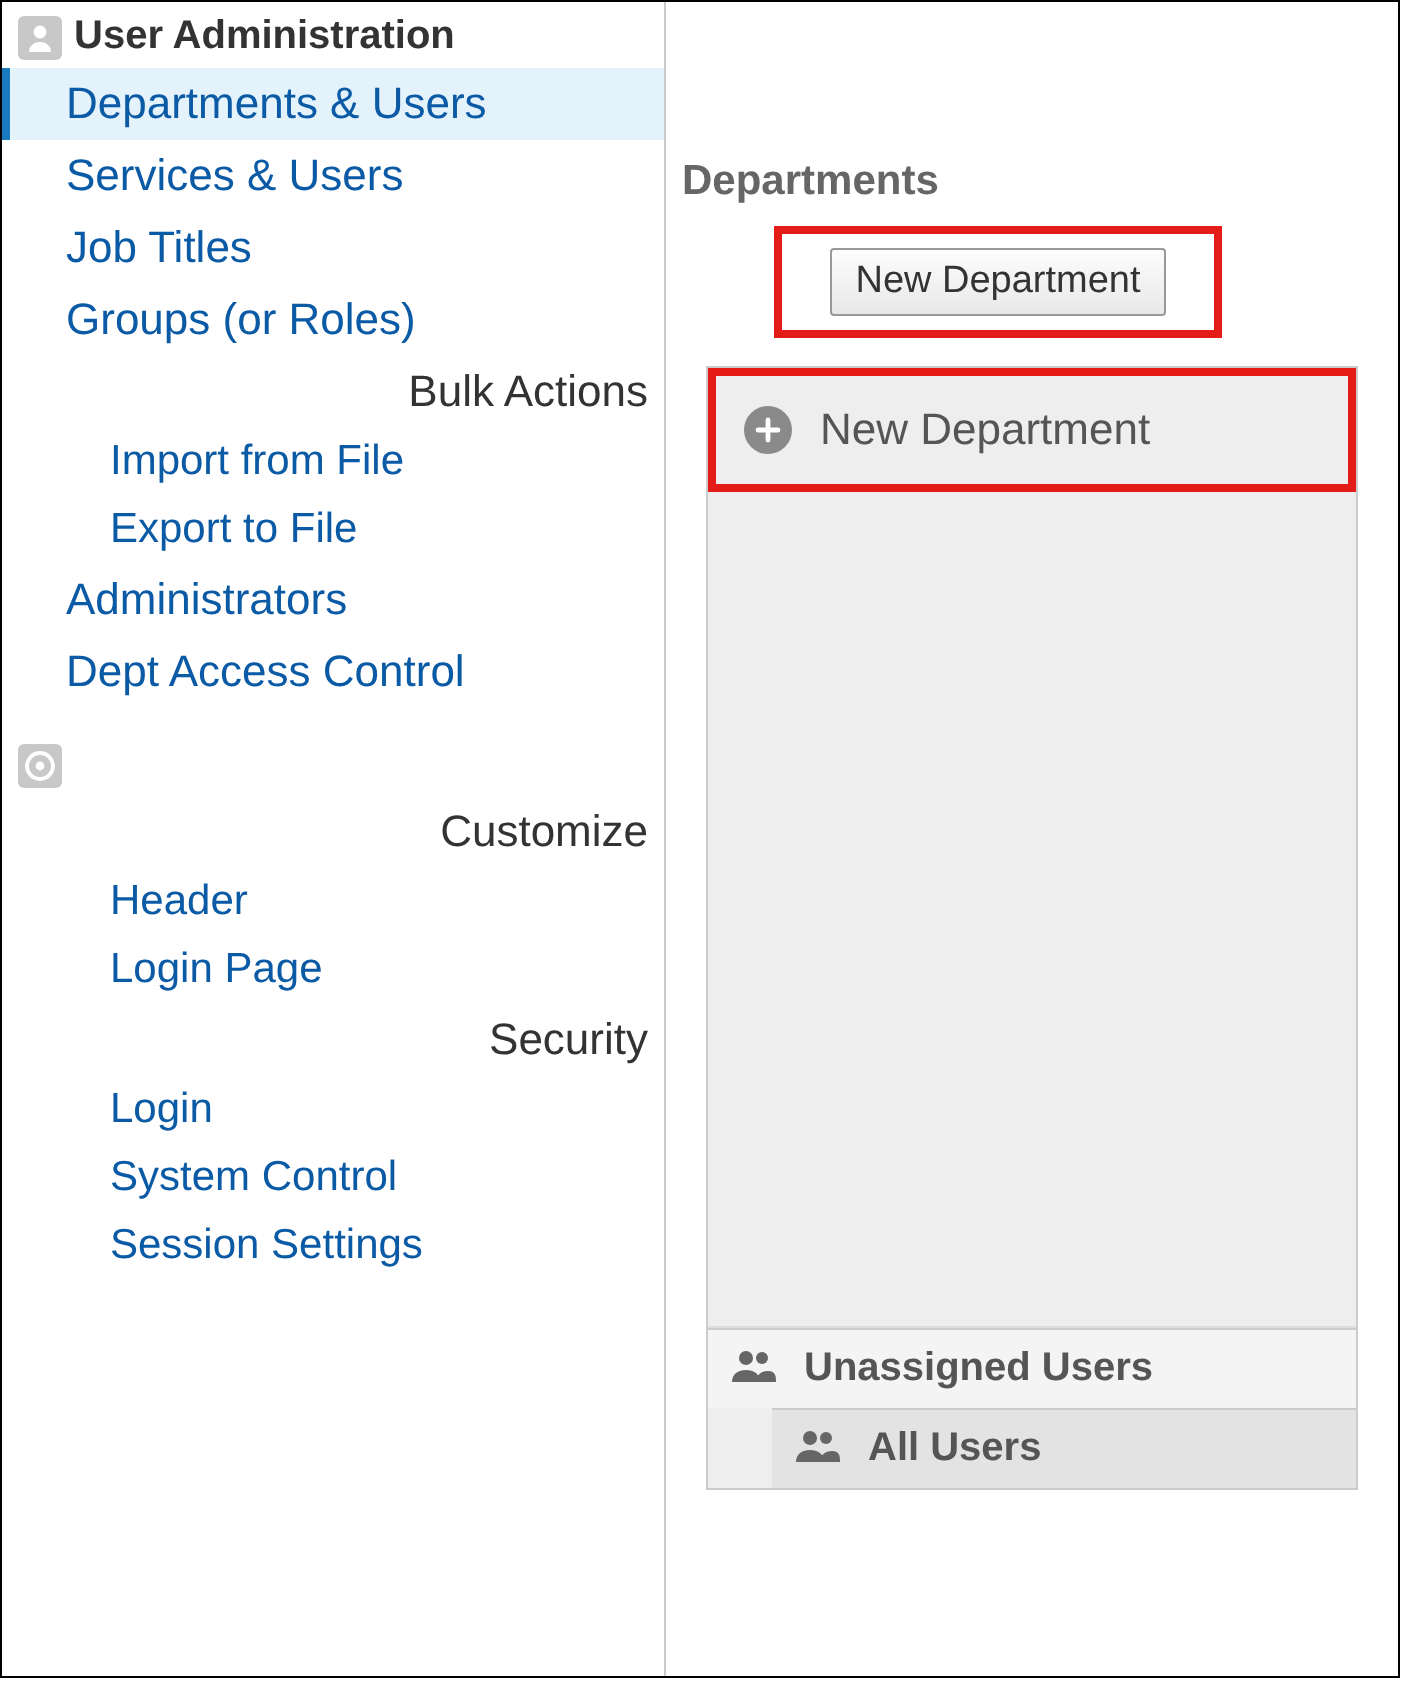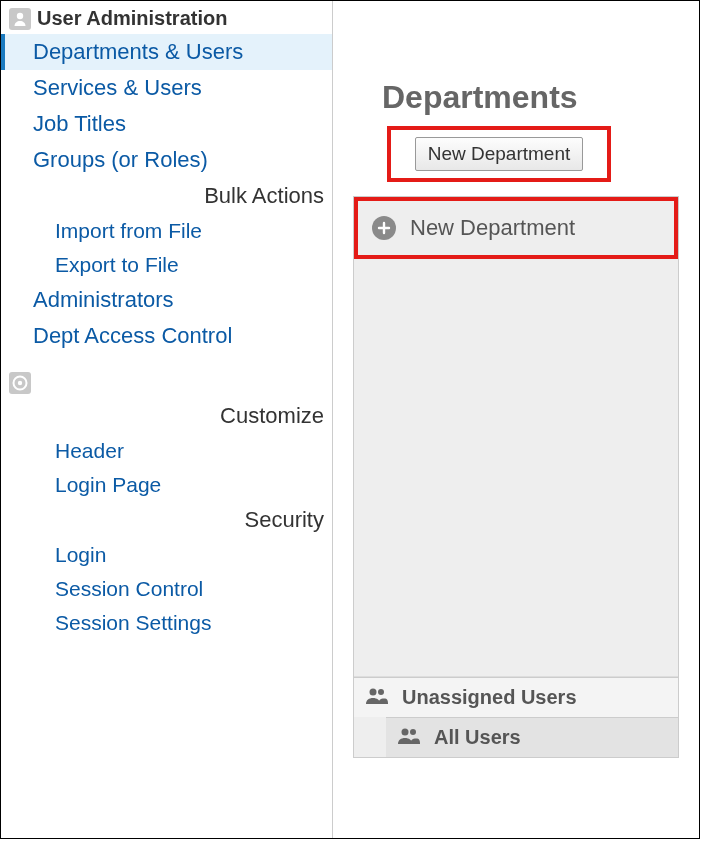--- a/index.html
+++ b/index.html
@@ -68,26 +68,25 @@
   .main {
     flex: 1 1 auto;
     background: #fff;
     padding: 0 0 0 0;
     position: relative;
   }
   .main-inner {
     padding: 78px 24px 0 8px;
   }
   .dept-title {
-    font-size: 32px;
+    font-size: 21px;
     font-weight: 700;
     color: #666;
     margin-bottom: 10px;
     padding-left: 0px;
-    margin-left: 41px;
   }
   .new-dept-btn-wrap {
     margin-left: 46px;
     margin-bottom: 14px;
     border: 4px solid #e41b17;
     width: 224px;
     height: 56px;
     display:flex; align-items:center; justify-content:center;
   }
   .new-dept-btn {
@@ -179,21 +178,21 @@
             <circle cx="8" cy="8" r="2.2" fill="#fff"></circle>
           </svg>
       </span>
     </div>
 
     <div class="nav-item subhead"><span>Customize</span></div>
     <a class="nav-item nav-sub"><span>Header</span></a>
     <a class="nav-item nav-sub"><span>Login Page</span></a>
     <div class="nav-item subhead"><span>Security</span></div>
     <a class="nav-item nav-sub"><span>Login</span></a>
-    <a class="nav-item nav-sub"><span>Session Control</span></a>
+    <a class="nav-item nav-sub"><span>System Control</span></a>
     <a class="nav-item nav-sub"><span>Session Settings</span></a>
 
   </nav>
 
   <main class="main">
     <div class="main-inner">
 
       <div class="dept-title">Departments</div>
 
       <div class="new-dept-btn-wrap">

